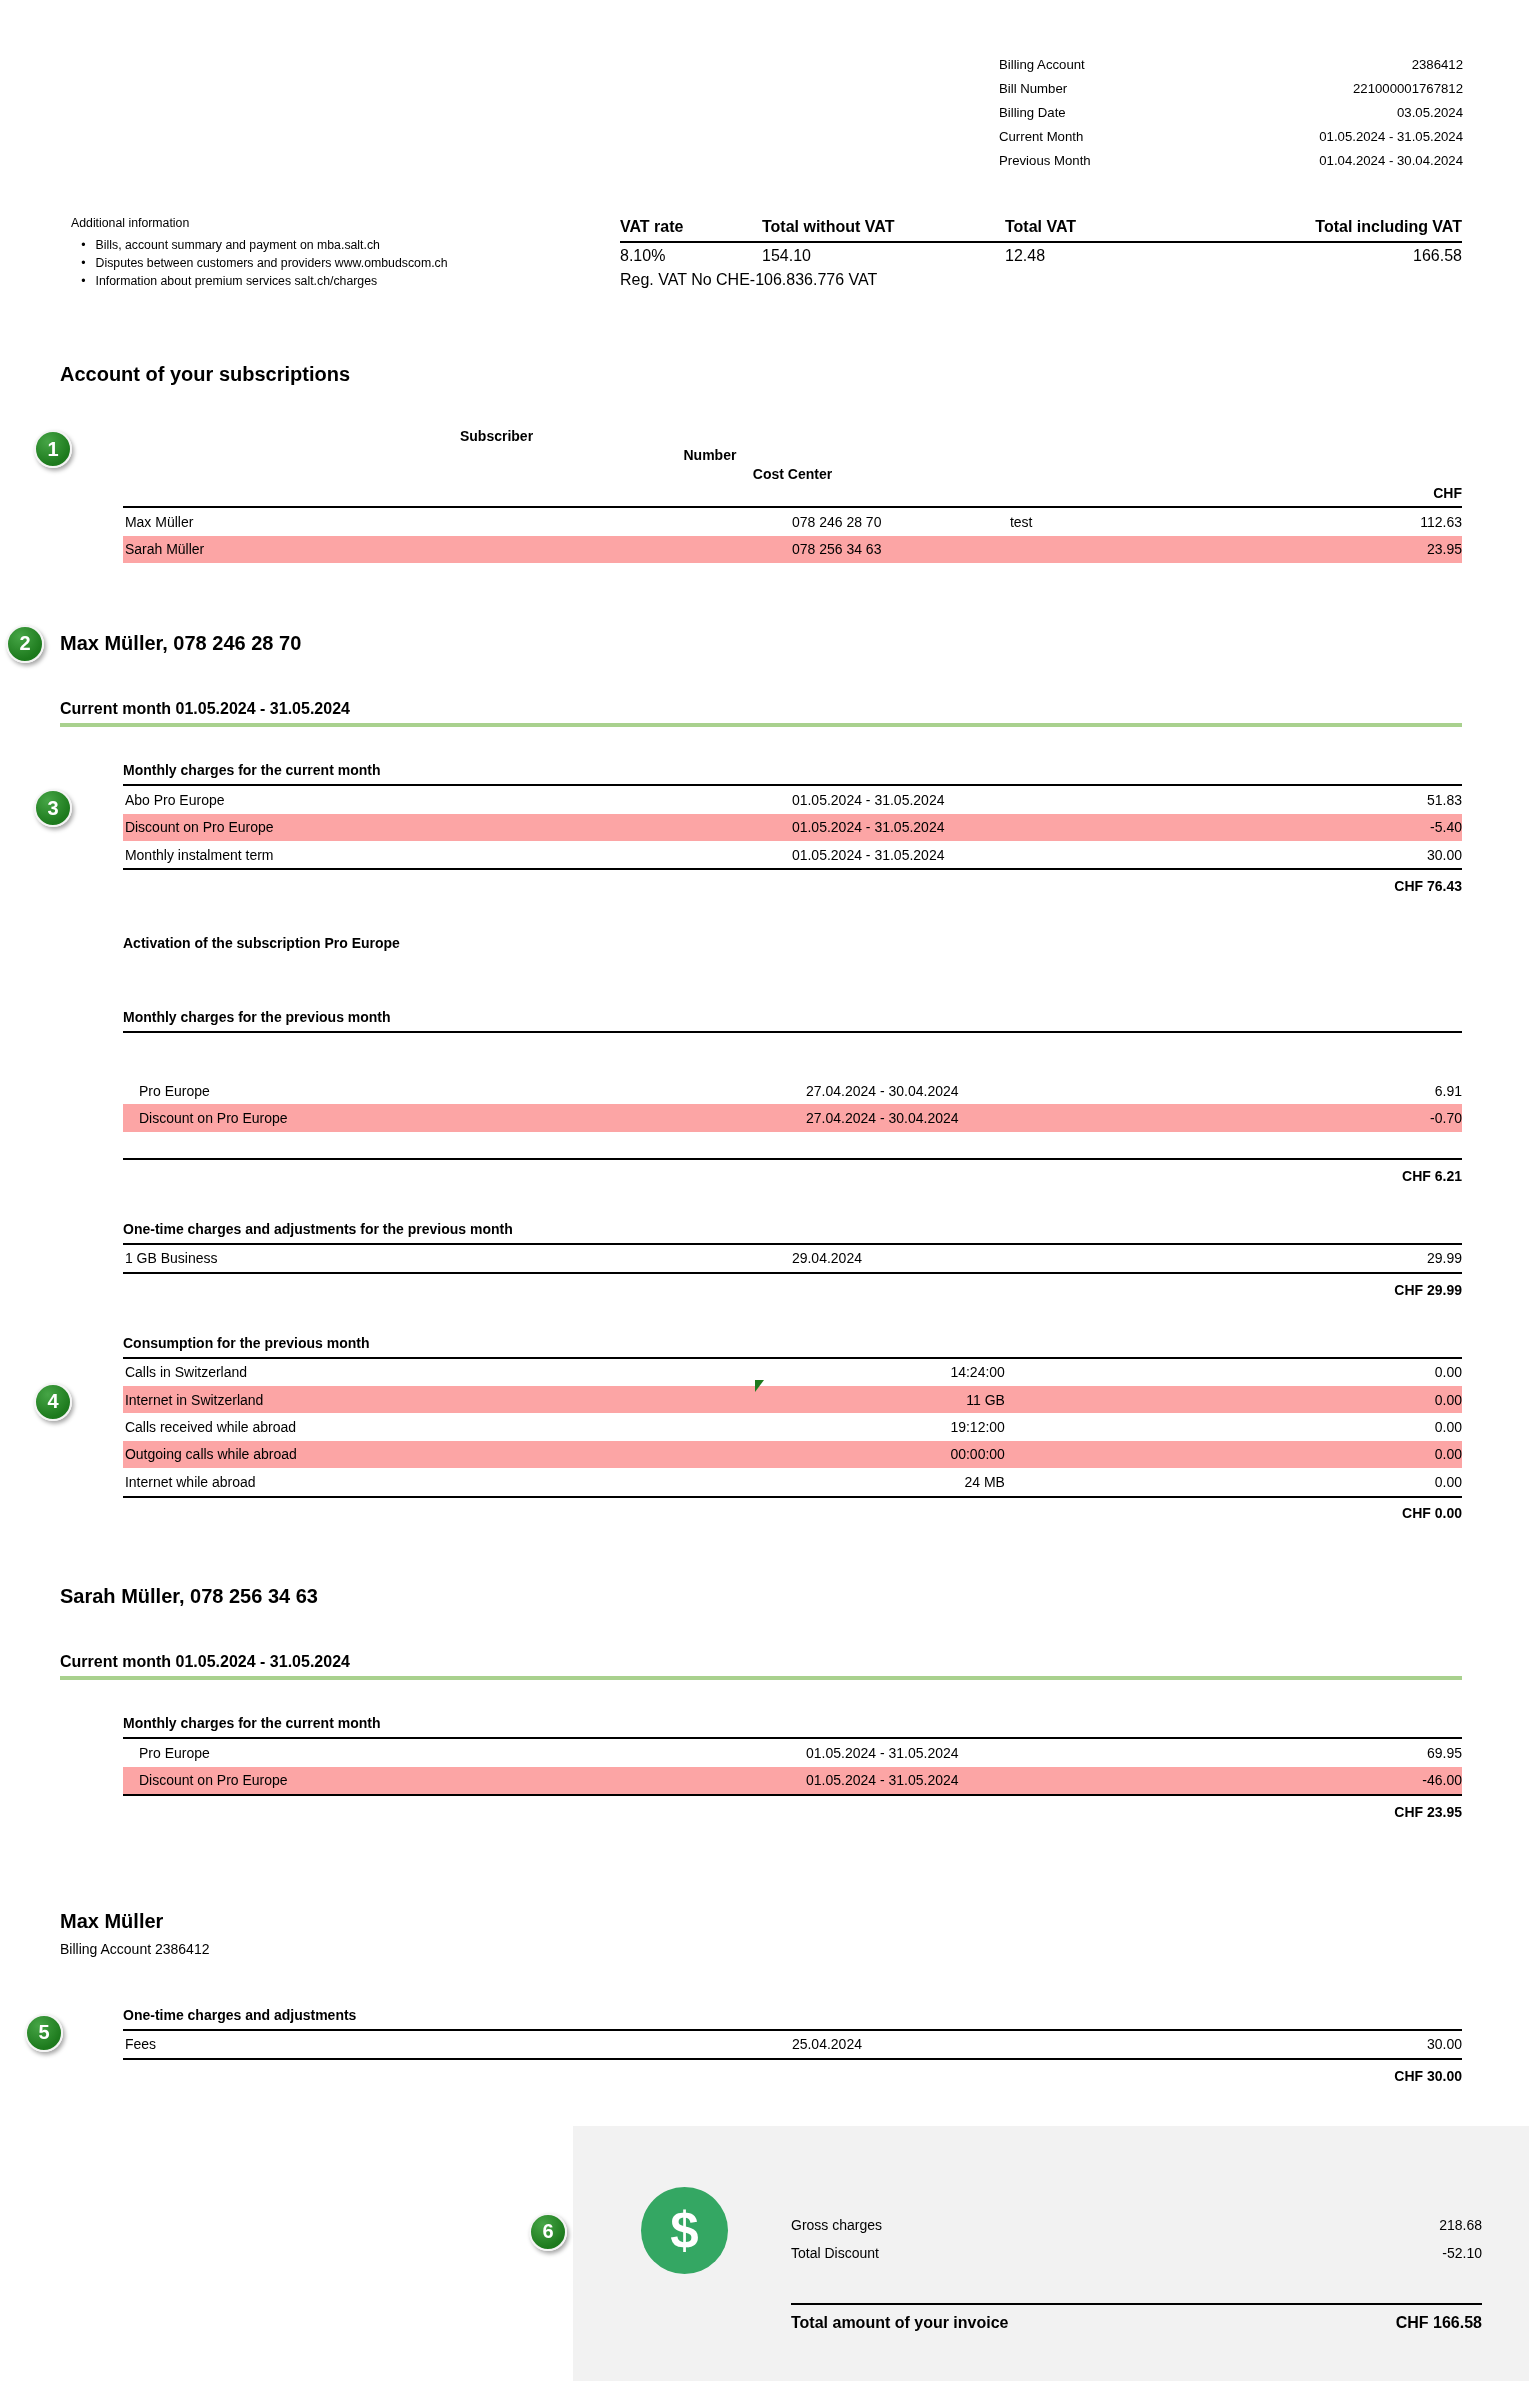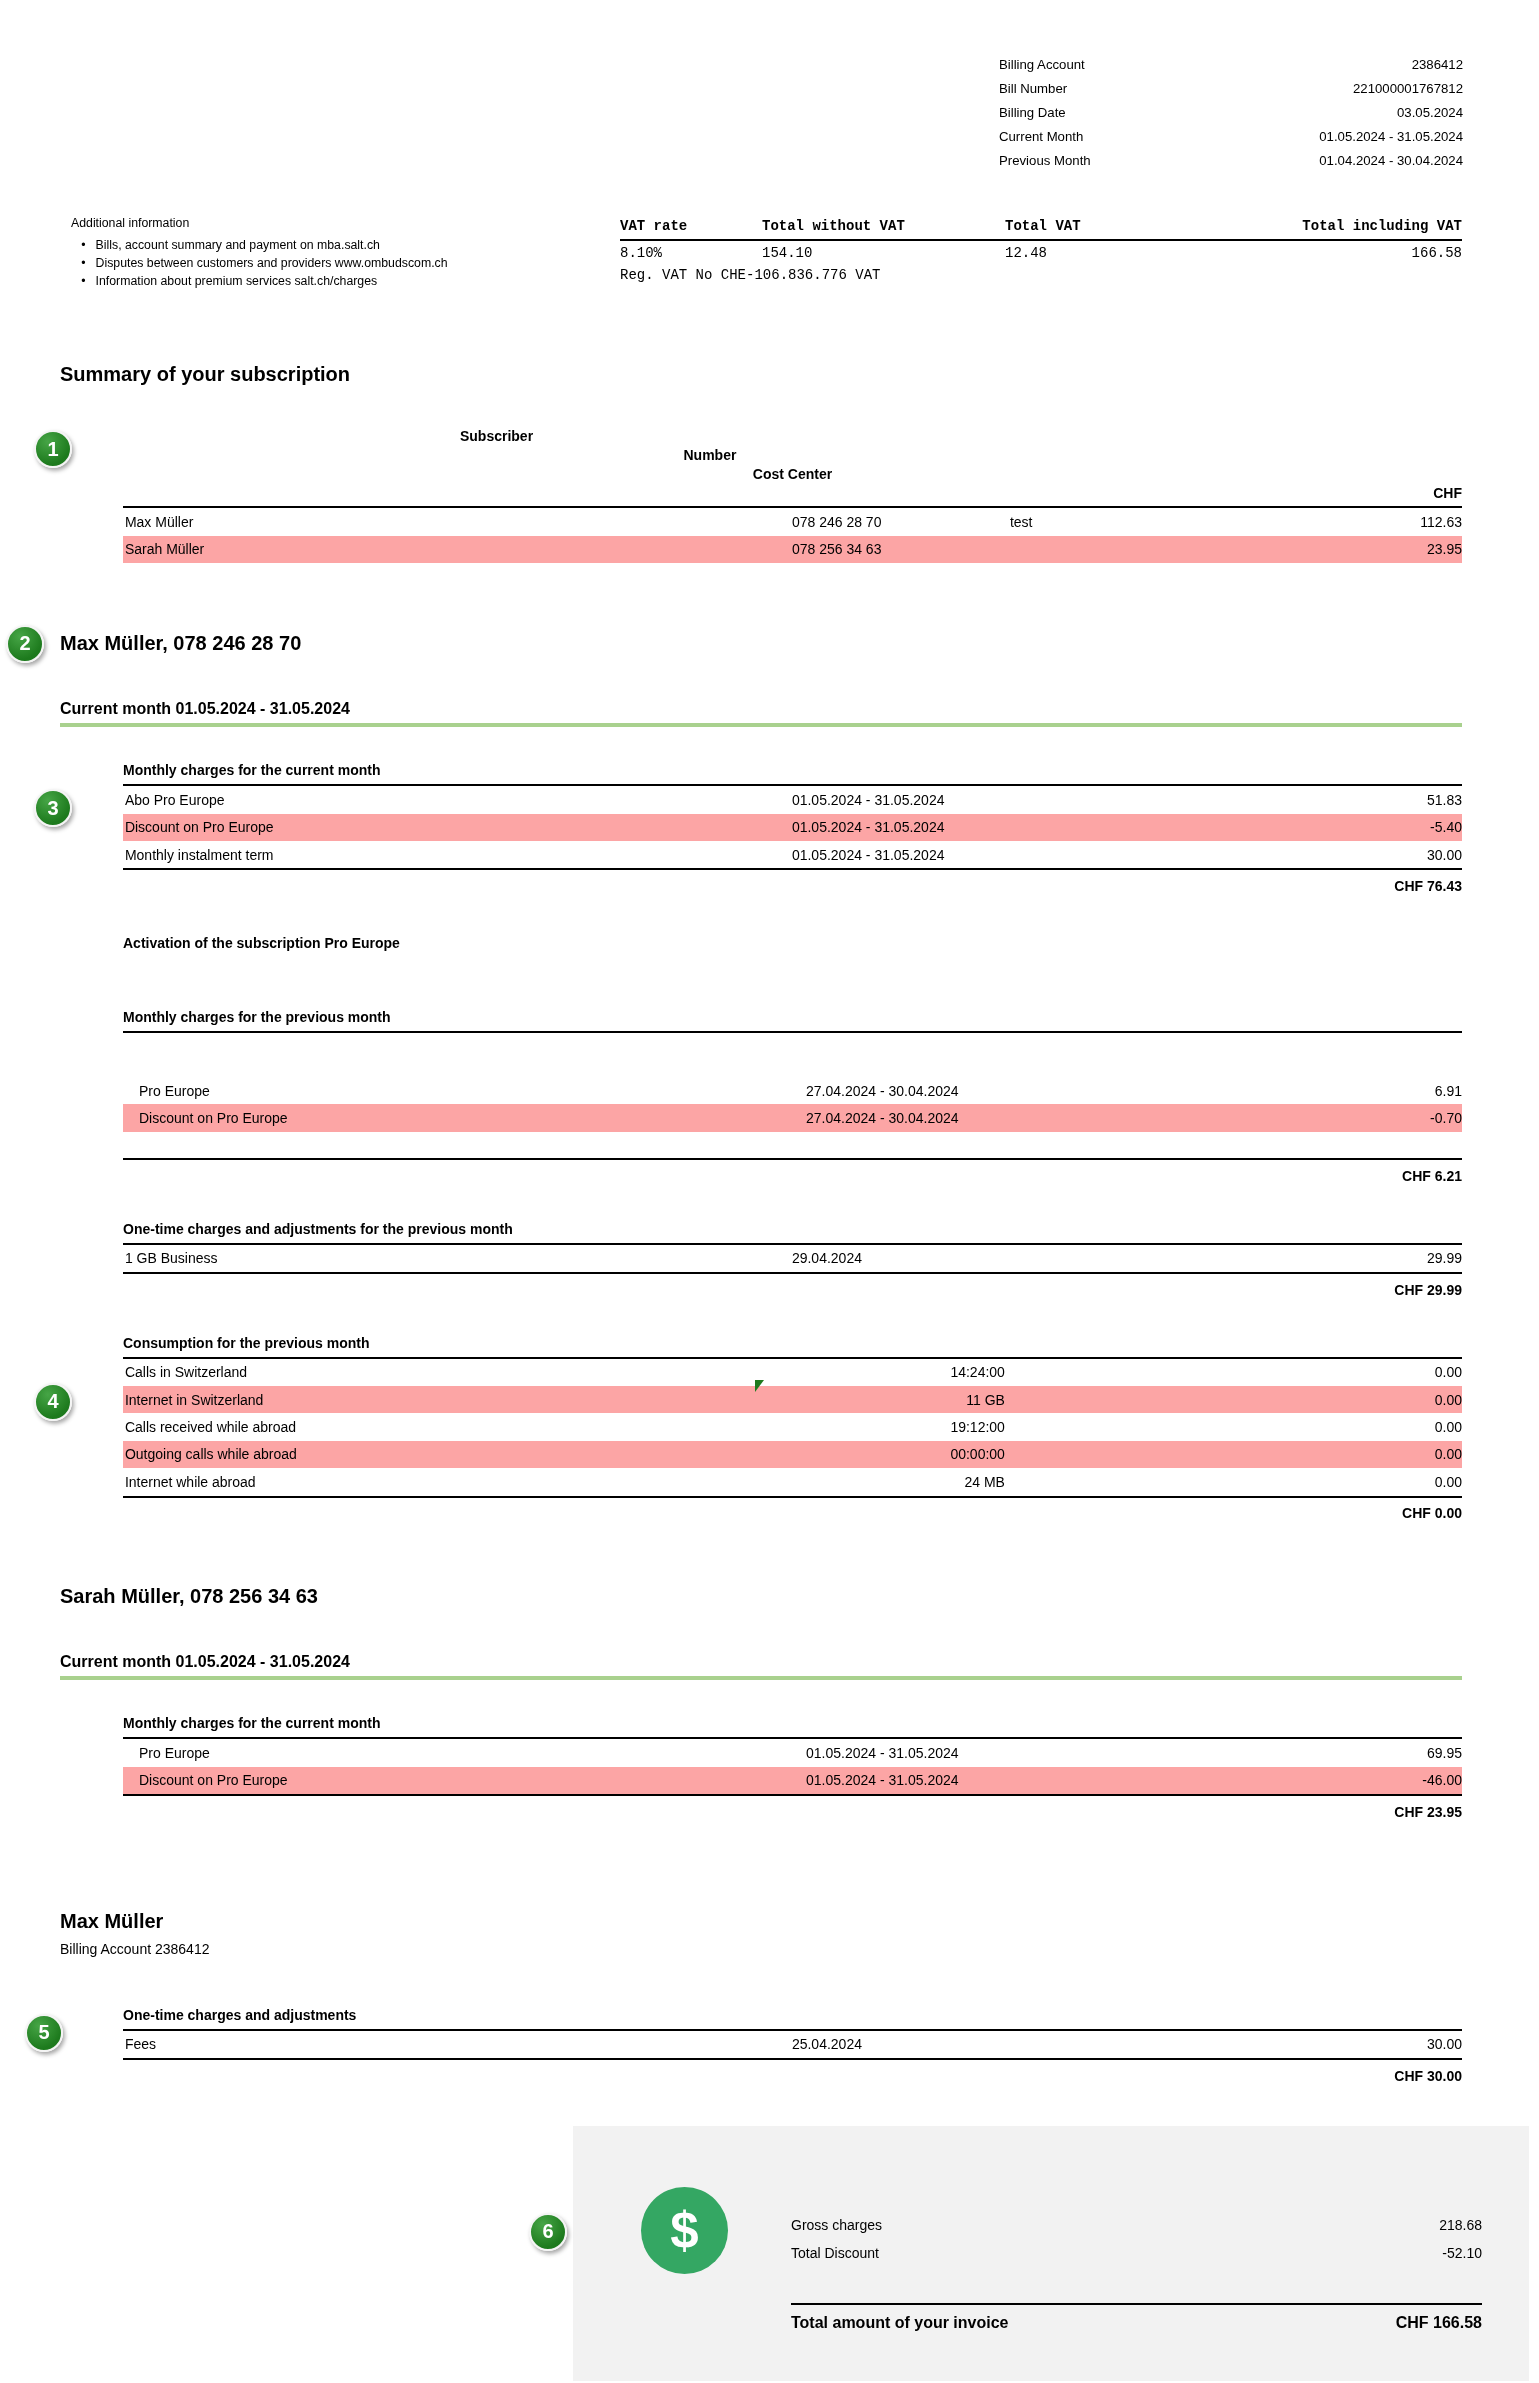--- a/index.html
+++ b/index.html
@@ -10,21 +10,21 @@
   .meta{position:absolute;left:999px;top:53px;width:464px;font-size:13.2px;}
   .meta-row{display:flex;justify-content:space-between;line-height:24px;}
 
   
   .addinfo{position:absolute;left:71px;top:214px;width:530px;font-size:12.3px;line-height:18px;}
   .addinfo-title{margin-bottom:3.8px;}
   .bullet{display:flex;}
   .bullet::before{content:"\2022";width:24.6px;text-align:center;flex:0 0 24.6px;}
 
   
-  .vat{position:absolute;left:620px;top:218px;width:842px;font-size:14px;font-family:Liberation Mono, monospace;}
+  .vat{position:absolute;left:620px;top:218px;width:842px;font-size:16px;}
   .vat-row{display:flex;}
   .vat-c0{width:142px;}
   .vat-c1{width:243px;}
   .vat-c2{width:227px;}
   .vat-c3{flex:1;text-align:right;}
   .vat-head{font-weight:bold;padding-bottom:4.7px;border-bottom:2.8px solid #000;}
   .vat-vals{padding-top:4.7px;}
   .vat-reg{margin-top:5.7px;}
 
   
@@ -127,21 +127,21 @@
       <span class="vat-c0">8.10%</span>
       <span class="vat-c1">154.10</span>
       <span class="vat-c2">12.48</span>
       <span class="vat-c3">166.58</span>
     </div>
     <div class="vat-reg">Reg. VAT No CHE-106.836.776 VAT</div>
   </div>
 
   <div id="doc">
 
-    <div class="h1">Summary of your subscription</div>
+    <div class="h1">Account of your subscriptions</div>
     <div class="tbl mt42">
       <div class="badge" style="left:-89px;top:3.8px;">1</div>
       <div class="row tbl-header" style="height:auto;flex-direction:column;">
         <span class="s-col0">Subscriber</span>
         <span class="s-col1">Number</span>
         <span class="s-col2">Cost Center</span>
         <span class="s-col3">CHF</span>
       </div>
       <div class="row">
         <span class="s-col0">Max Müller</span>

